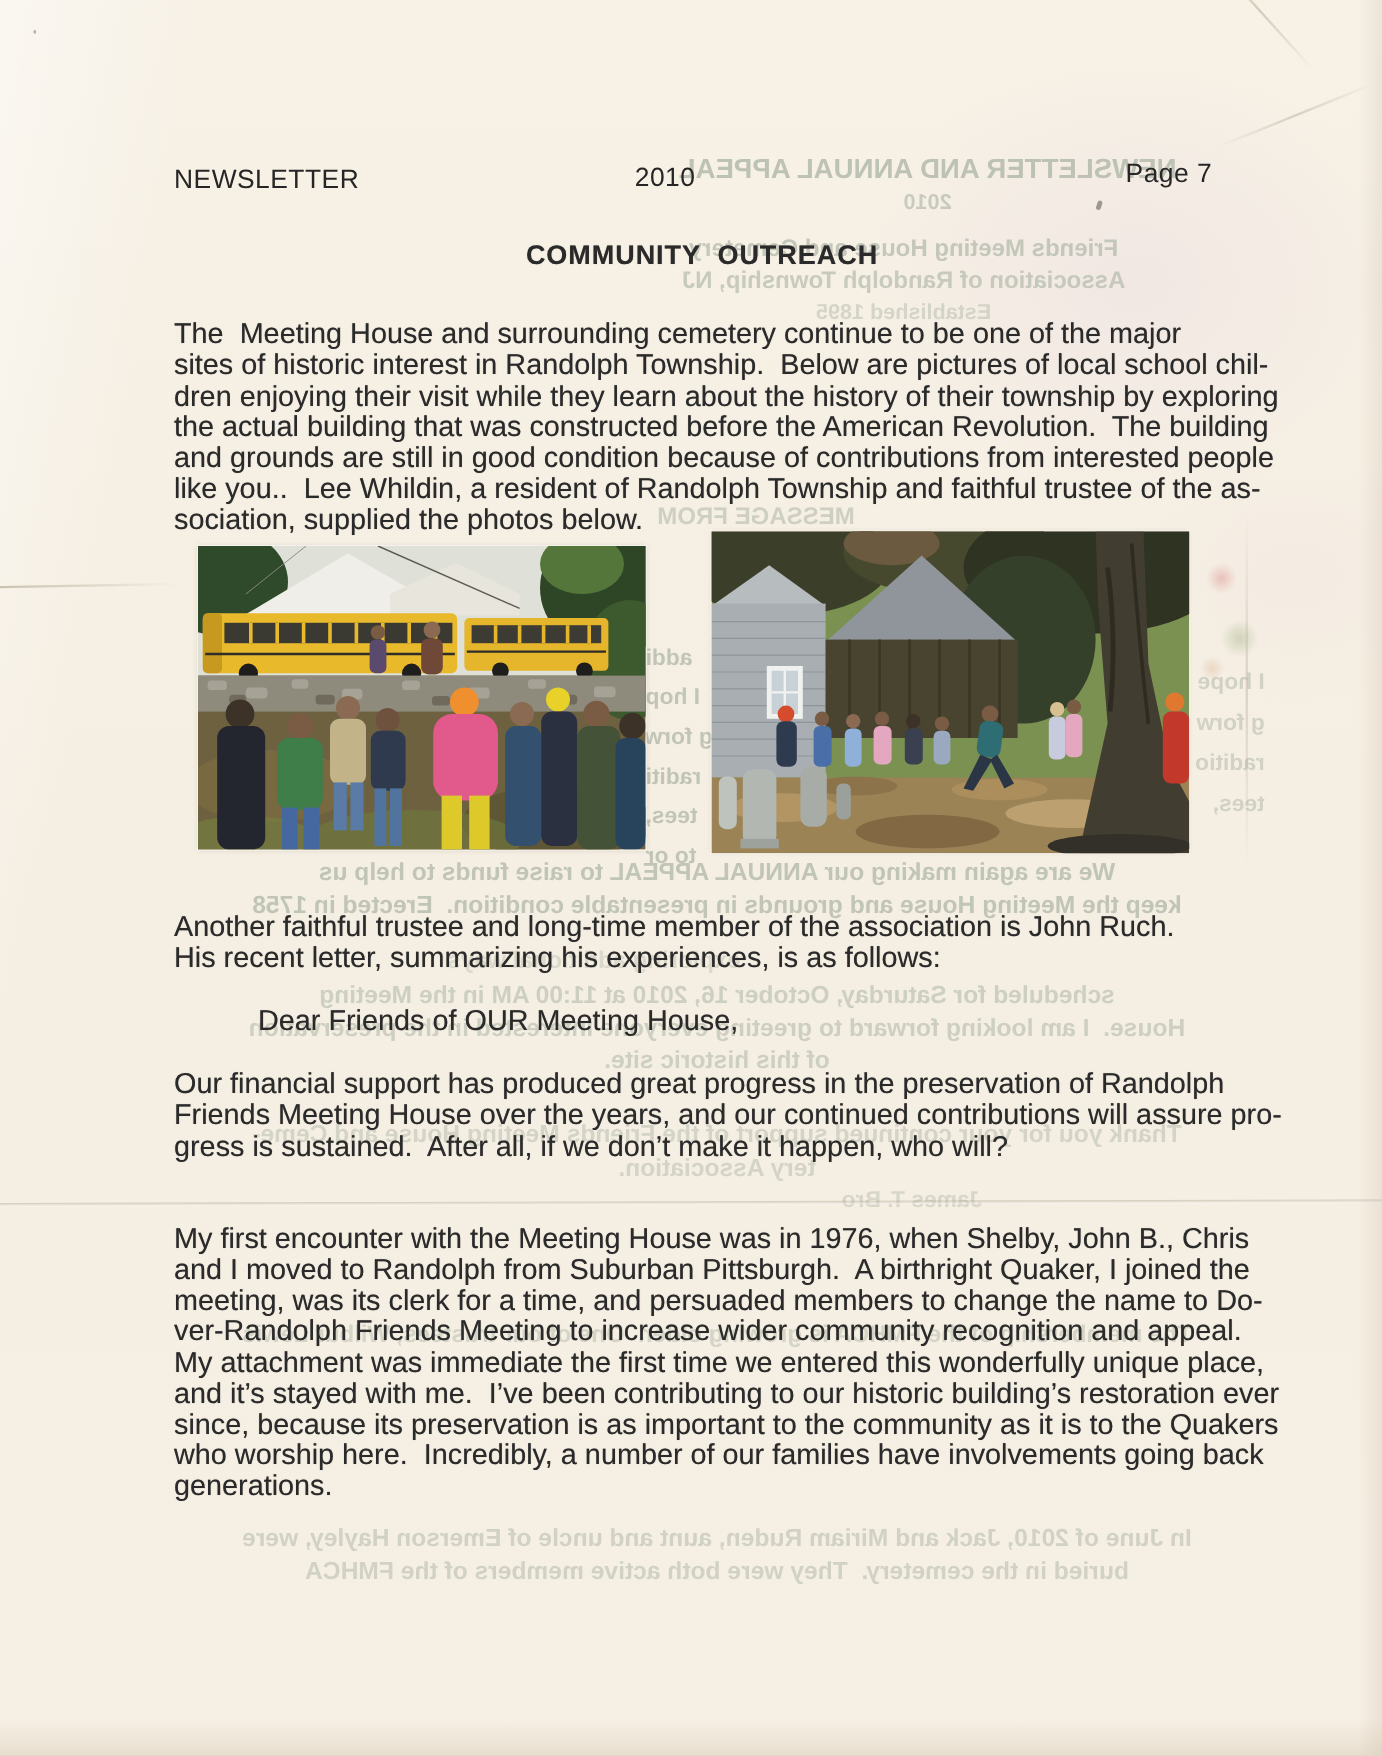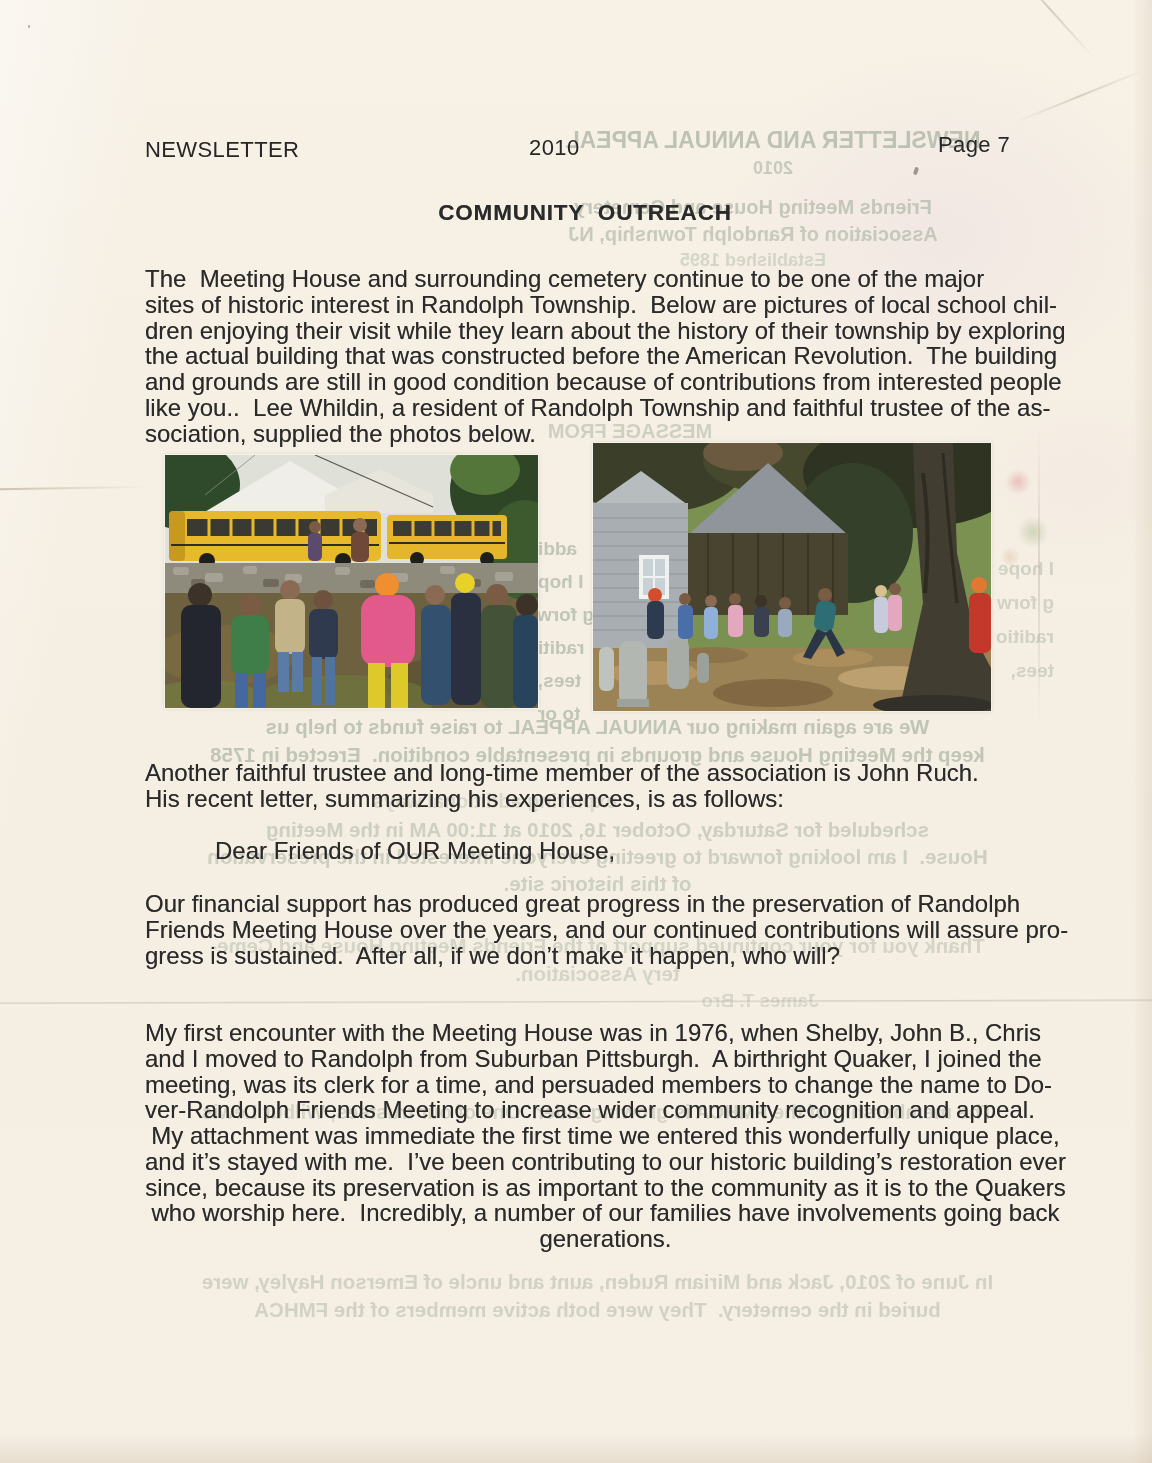--- a/index.html
+++ b/index.html
@@ -293,21 +293,21 @@
 
   <div class="abs txt" style="left:145px;top:891px;">Our financial support has produced great progress in the preservation of Randolph
 Friends Meeting House over the years, and our continued contributions will assure pro-
 gress is sustained.  After all, if we don’t make it happen, who will?</div>
 
   <div class="abs txt" style="left:145px;top:1020px;">My first encounter with the Meeting House was in 1976, when Shelby, John B., Chris
 and I moved to Randolph from Suburban Pittsburgh.  A birthright Quaker, I joined the
 meeting, was its clerk for a time, and persuaded members to change the name to Do-
 ver-Randolph Friends Meeting to increase wider community recognition and appeal.</div>
 
-  <div class="abs txt" style="left:145px;top:1123px;text-align:center;">My attachment was immediate the first time we entered this wonderfully unique place,
+  <div class="abs txt" style="left:145px;top:1123px;">My attachment was immediate the first time we entered this wonderfully unique place,
 and it’s stayed with me.  I’ve been contributing to our historic building’s restoration ever
 since, because its preservation is as important to the community as it is to the Quakers
 who worship here.  Incredibly, a number of our families have involvements going back
 generations.</div>
 
   <div class="crease" style="left:0;top:1001px;width:1152px;height:3px;transform:rotate(-0.15deg);
               background:linear-gradient(to bottom, rgba(150,135,110,0.35), rgba(255,255,255,0.5));"></div>
   <div class="crease" style="left:0;top:487px;width:150px;height:2px;transform:rotate(-1deg);
               background:linear-gradient(to right, rgba(150,135,110,0.45), rgba(150,135,110,0));"></div>
   <div class="crease" style="left:985px;top:8px;width:130px;height:1.5px;transform:rotate(48deg);

